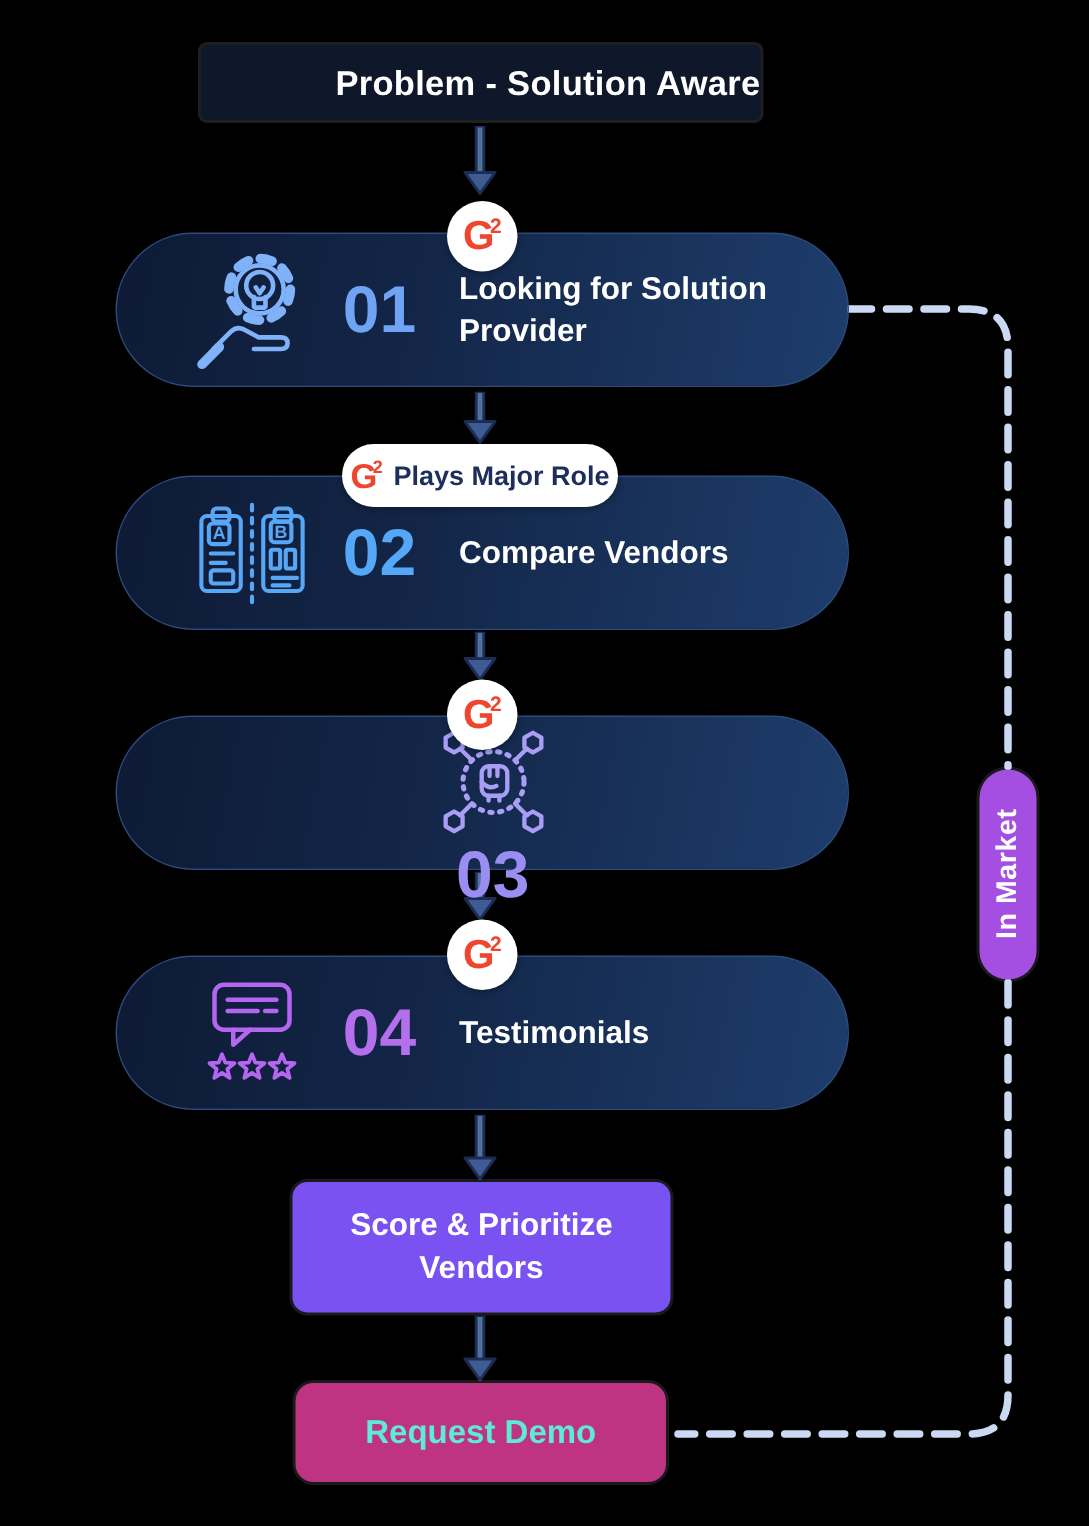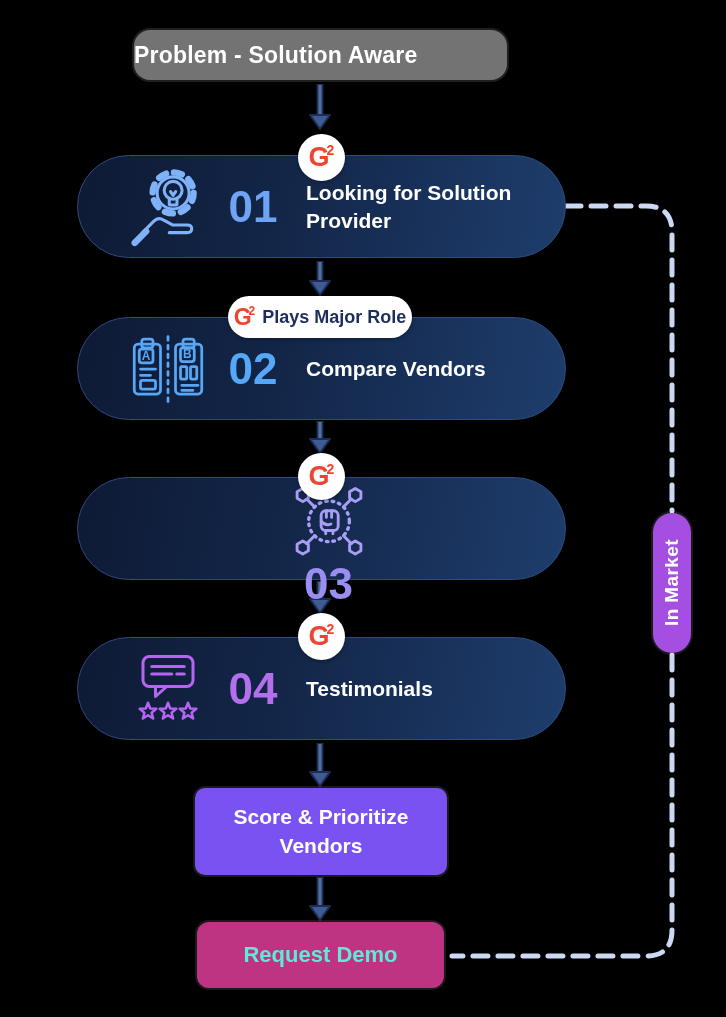--- a/index.html
+++ b/index.html
@@ -8,21 +8,21 @@
     font-family:"Liberation Sans",sans-serif;
   }
   .canvas *{box-sizing:border-box;}
 
   
   .connector{position:absolute;left:0;top:0;width:726px;height:1017px;pointer-events:none;}
 
   
   .top-box{
     position:absolute;left:134px;top:30px;width:373px;height:50px;
-    background:#737373;border-radius:16px;display:flex;align-items:center;justify-content:flex-start;
+    background:#0f172a;border-radius:4px;display:flex;align-items:center;justify-content:flex-end;
     color:#fff;font-size:23px;font-weight:700;letter-spacing:.2px;
     box-shadow:0 0 0 2px rgba(255,255,255,.12);
   }
 
   
   .pill{
     position:absolute;left:77px;width:489px;height:103px;border-radius:52px;
     background:linear-gradient(100deg,#0E1A35 0%,#132648 42%,#1E3D6C 100%);
     border:1px solid #2C4C7E;
     display:flex;align-items:center;padding:0 26px 0 40px;

